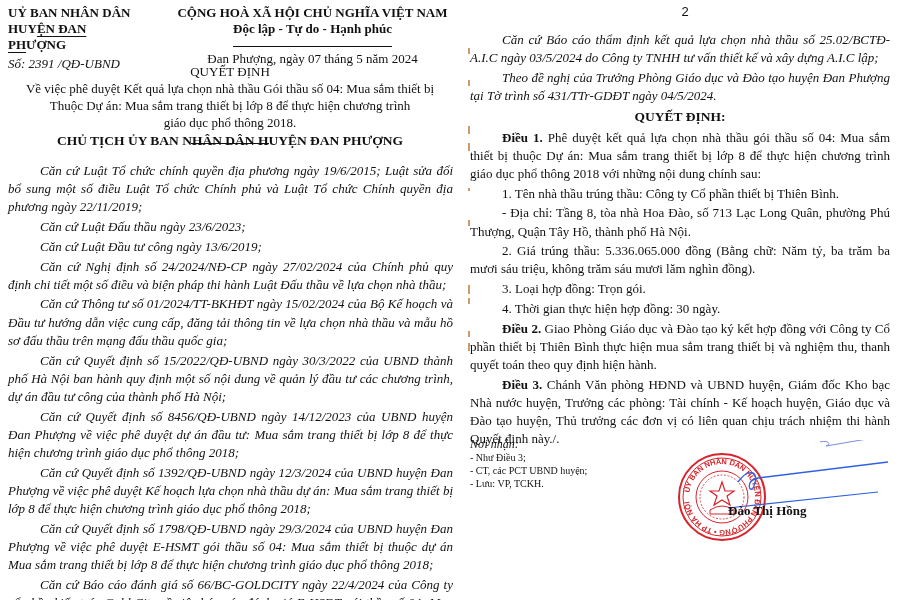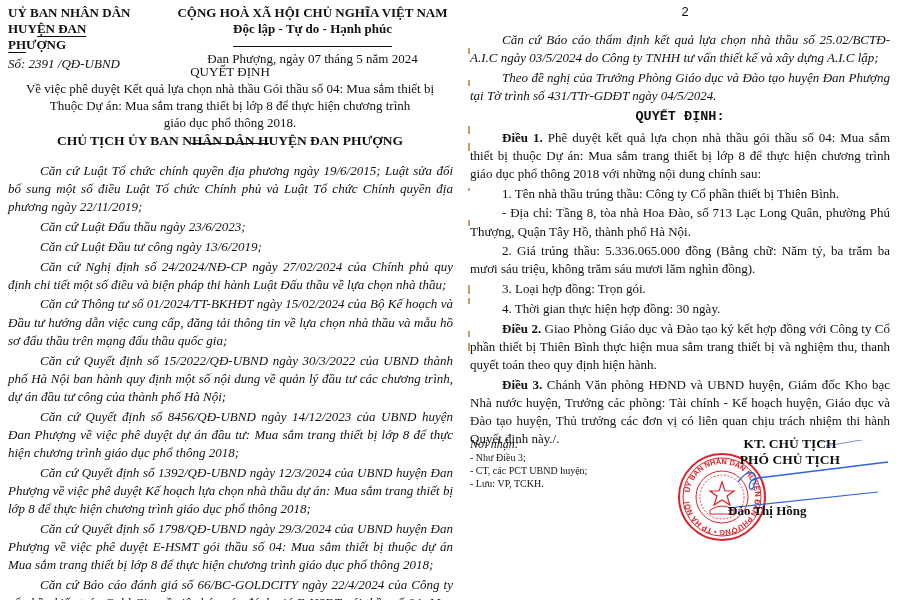--- a/index.html
+++ b/index.html
@@ -27,21 +27,21 @@
 
   .authority { position: absolute; left: 0; top: 133px; width: 460px; text-align: center; font-weight: bold; font-size: 13.5px; }
 
   .body-left { position: absolute; left: 8px; top: 162px; width: 445px; font-size: 13px; line-height: 18.2px; font-style: italic; text-align: justify; }
   .para { text-indent: 32px; margin: 0 0 1.5px 0; }
 
   
   .page-no { position: absolute; left: 0; width: 430px; top: 4px; text-align: center; font-size: 13px; font-family: "Liberation Sans", sans-serif; }
   .body-right { position: absolute; left: 0px; top: 31px; width: 420px; font-size: 13px; line-height: 18.2px; text-align: justify; }
   .body-right .it { font-style: italic; }
-  .decide-h { text-align: center; font-weight: bold; font-size: 13.5px; margin: 3px 0 2px 0; font-family: Liberation Mono, monospace; }
+  .decide-h { text-align: center; font-weight: bold; font-size: 13.5px; margin: 3px 0 2px 0; }
   .body-right b { font-weight: bold; }
 
   .recipients { position: absolute; left: 0; top: 437px; font-size: 10px; line-height: 13px; }
   .recipients .h { font-weight: normal; font-style: italic; font-size: 12px; line-height: 14px; }
 
   .sign-block { position: absolute; left: 240px; top: 436px; width: 160px; text-align: center; font-weight: bold; font-size: 13.5px; line-height: 16px; }
   .signer { position: absolute; left: 258px; top: 503px; font-weight: bold; font-size: 13px; }
 
   .stamp { position: absolute; left: 207px; top: 452px; width: 90px; height: 90px; }
   .sig { position: absolute; left: 258px; top: 440px; width: 170px; height: 80px; }
@@ -133,18 +133,14 @@
     <path id="ring" d="M45,45 m-33,0 a33,33 0 1,1 66,0 a33,33 0 1,1 -66,0" fill="none"></path>
     <text font-size="7.5" fill="#d8232a" font-family="Liberation Sans, sans-serif" font-weight="bold"><textPath href="#ring" startOffset="2%">ỦY BAN NHÂN DÂN HUYỆN ĐAN PHƯỢNG • TP HÀ NỘI</textPath></text>
   </svg>
 
   <svg class="sig" viewBox="0 0 170 80">
     <path d="M10 42 C 20 28, 32 30, 26 46 C 22 56, 16 40, 30 38 L 160 22" fill="none" stroke="#2f62e0" stroke-width="1.3"></path>
     <path d="M0 68 L 150 52" fill="none" stroke="#2f62e0" stroke-width="1.1"></path>
     <path d="M92 2 C 100 0, 104 4, 98 6 L 145 -2" fill="none" stroke="#6a7fd0" stroke-width="0.9"></path>
   </svg>
 
-  <div class="sign-block">
-    <div>KT. CHỦ TỊCH</div>
-    <div>PHÓ CHỦ TỊCH</div>
-  </div>
   <div class="signer">Đào Thị Hồng</div>
 </div>
 
 </body></html>

